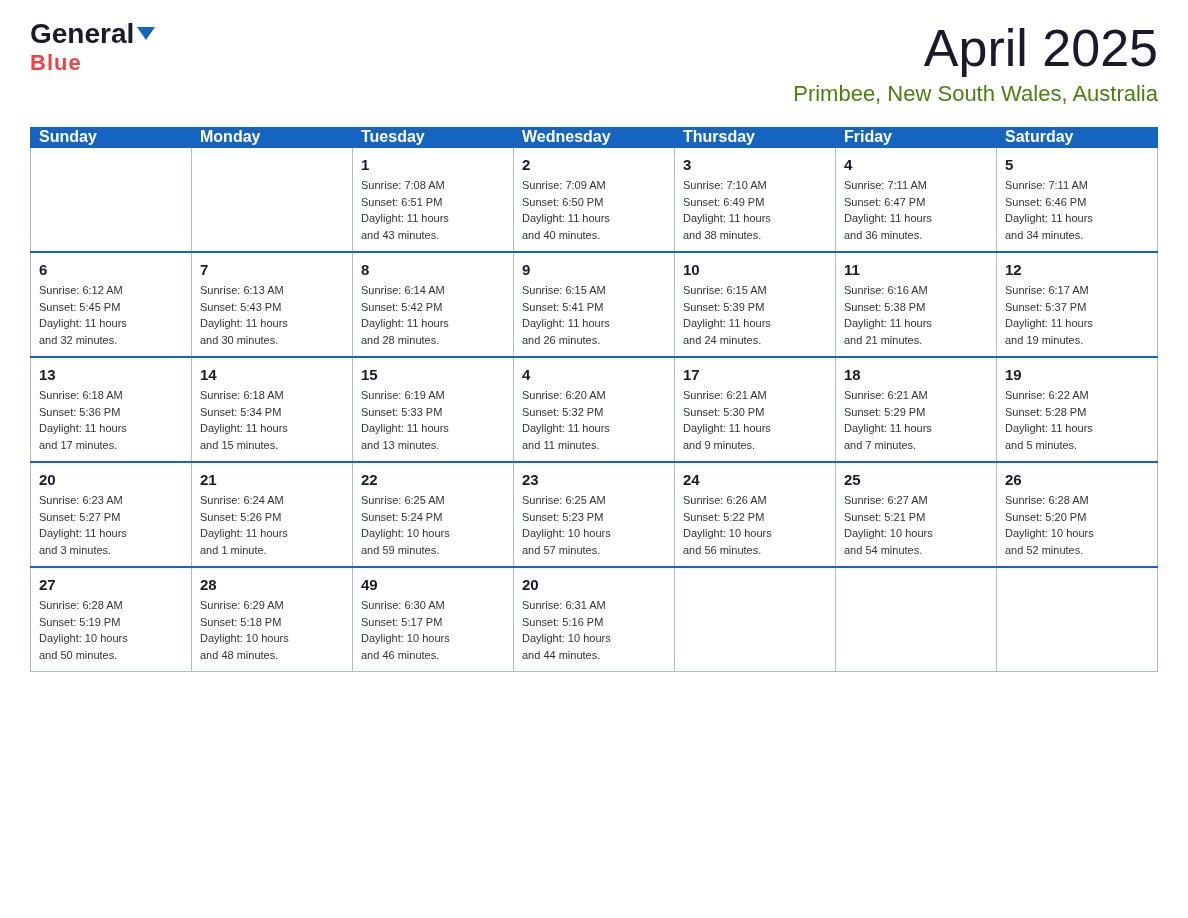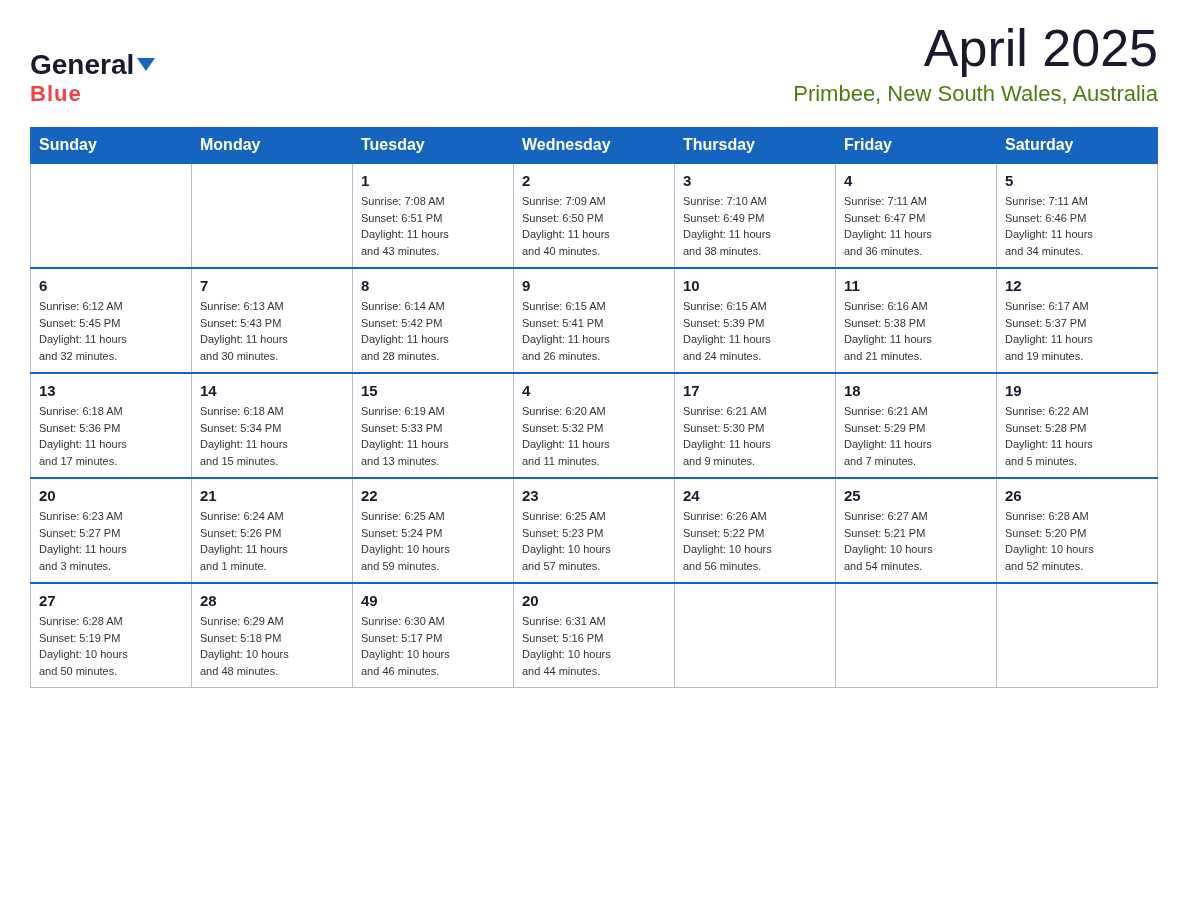--- a/index.html
+++ b/index.html
@@ -7,21 +7,21 @@
       font-family: Arial, sans-serif;
       background: #fff;
       color: #333;
       width: 1188px;
       min-height: 918px;
       padding: 20px 30px;
     }
     .header {
       display: flex;
       justify-content: space-between;
-      align-items: flex-end;
+      align-items: flex-start;
       margin-bottom: 20px;
     }
     .logo {
       display: flex;
       flex-direction: column;
       align-items: flex-start;
     }
     .logo-text {
       font-size: 28px;
       font-weight: bold;
@@ -50,21 +50,21 @@
       color: #4d7c0f;
       margin-top: 4px;
     }
     .calendar {
       width: 100%;
       border-collapse: collapse;
     }
     .calendar th {
       background: #1565c0;
       color: #fff;
-      padding: 8px 8px;
+      padding: 0 8px;
       font-size: 16px;
       font-weight: bold;
       text-align: left;
       border: 1px solid #1565c0;
     }
     .calendar td {
       vertical-align: top;
       border: 1px solid #b0bec5;
       padding: 8px 8px;
       width: calc(100% / 7);

